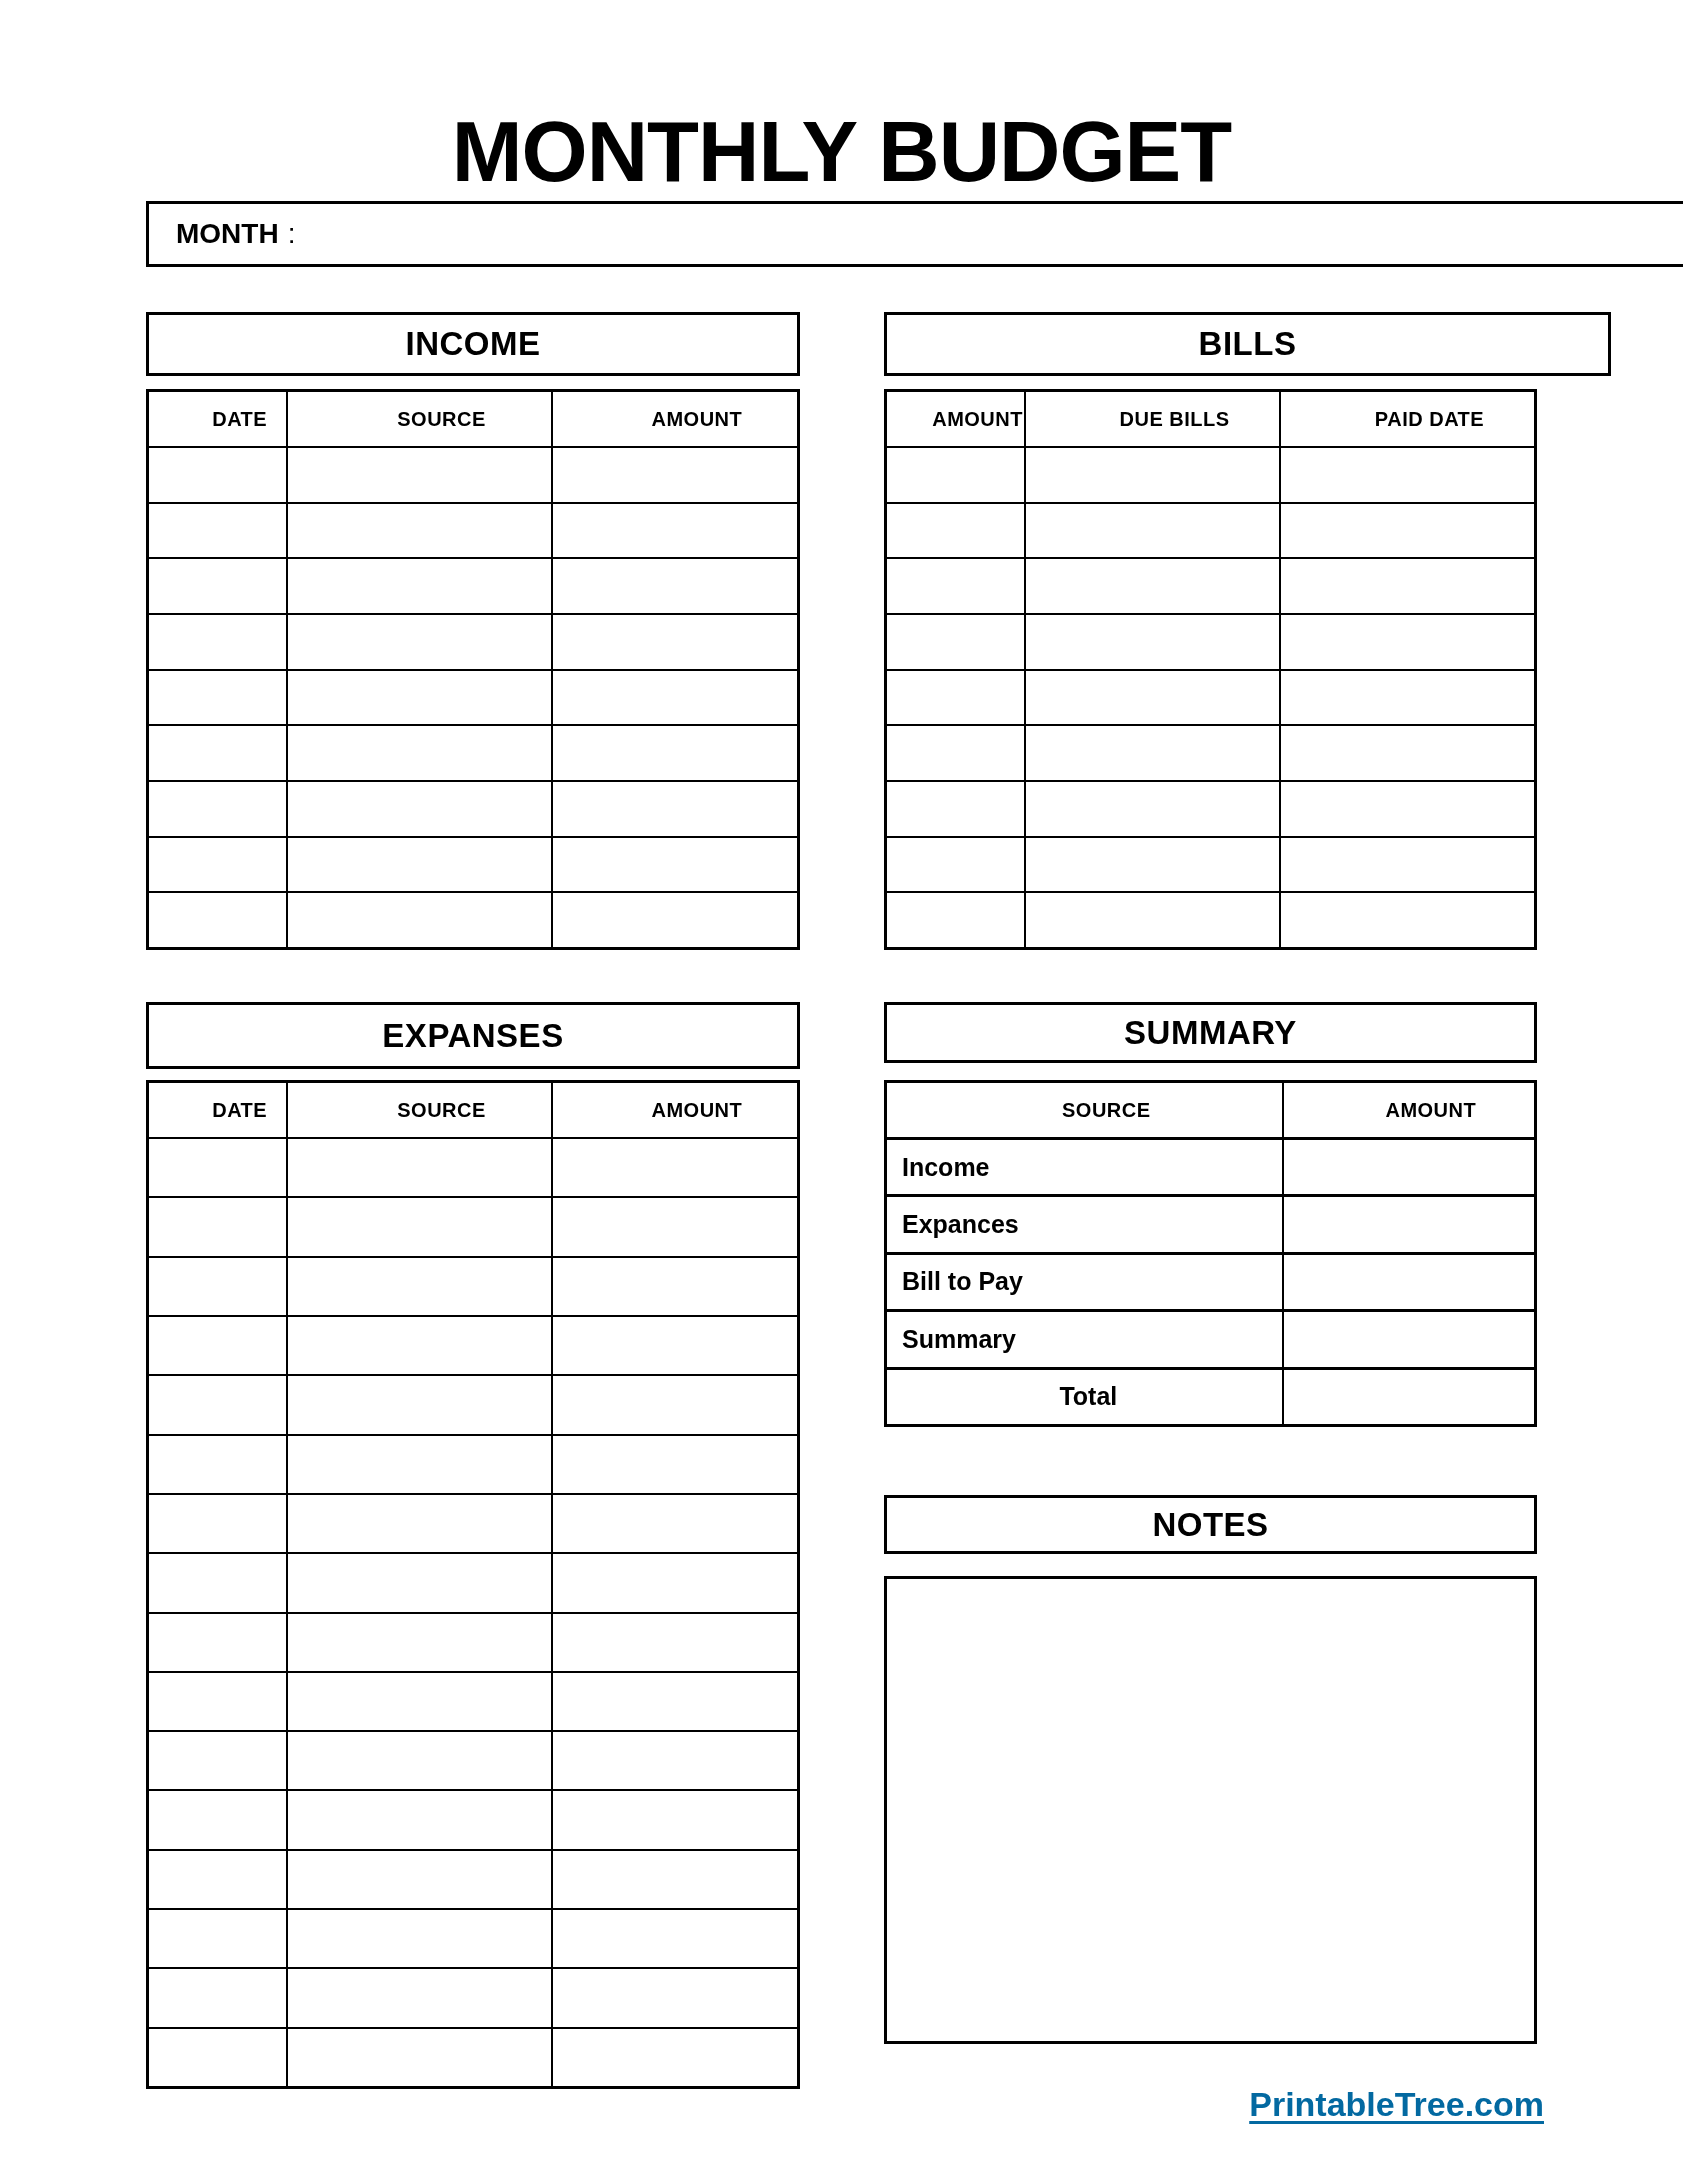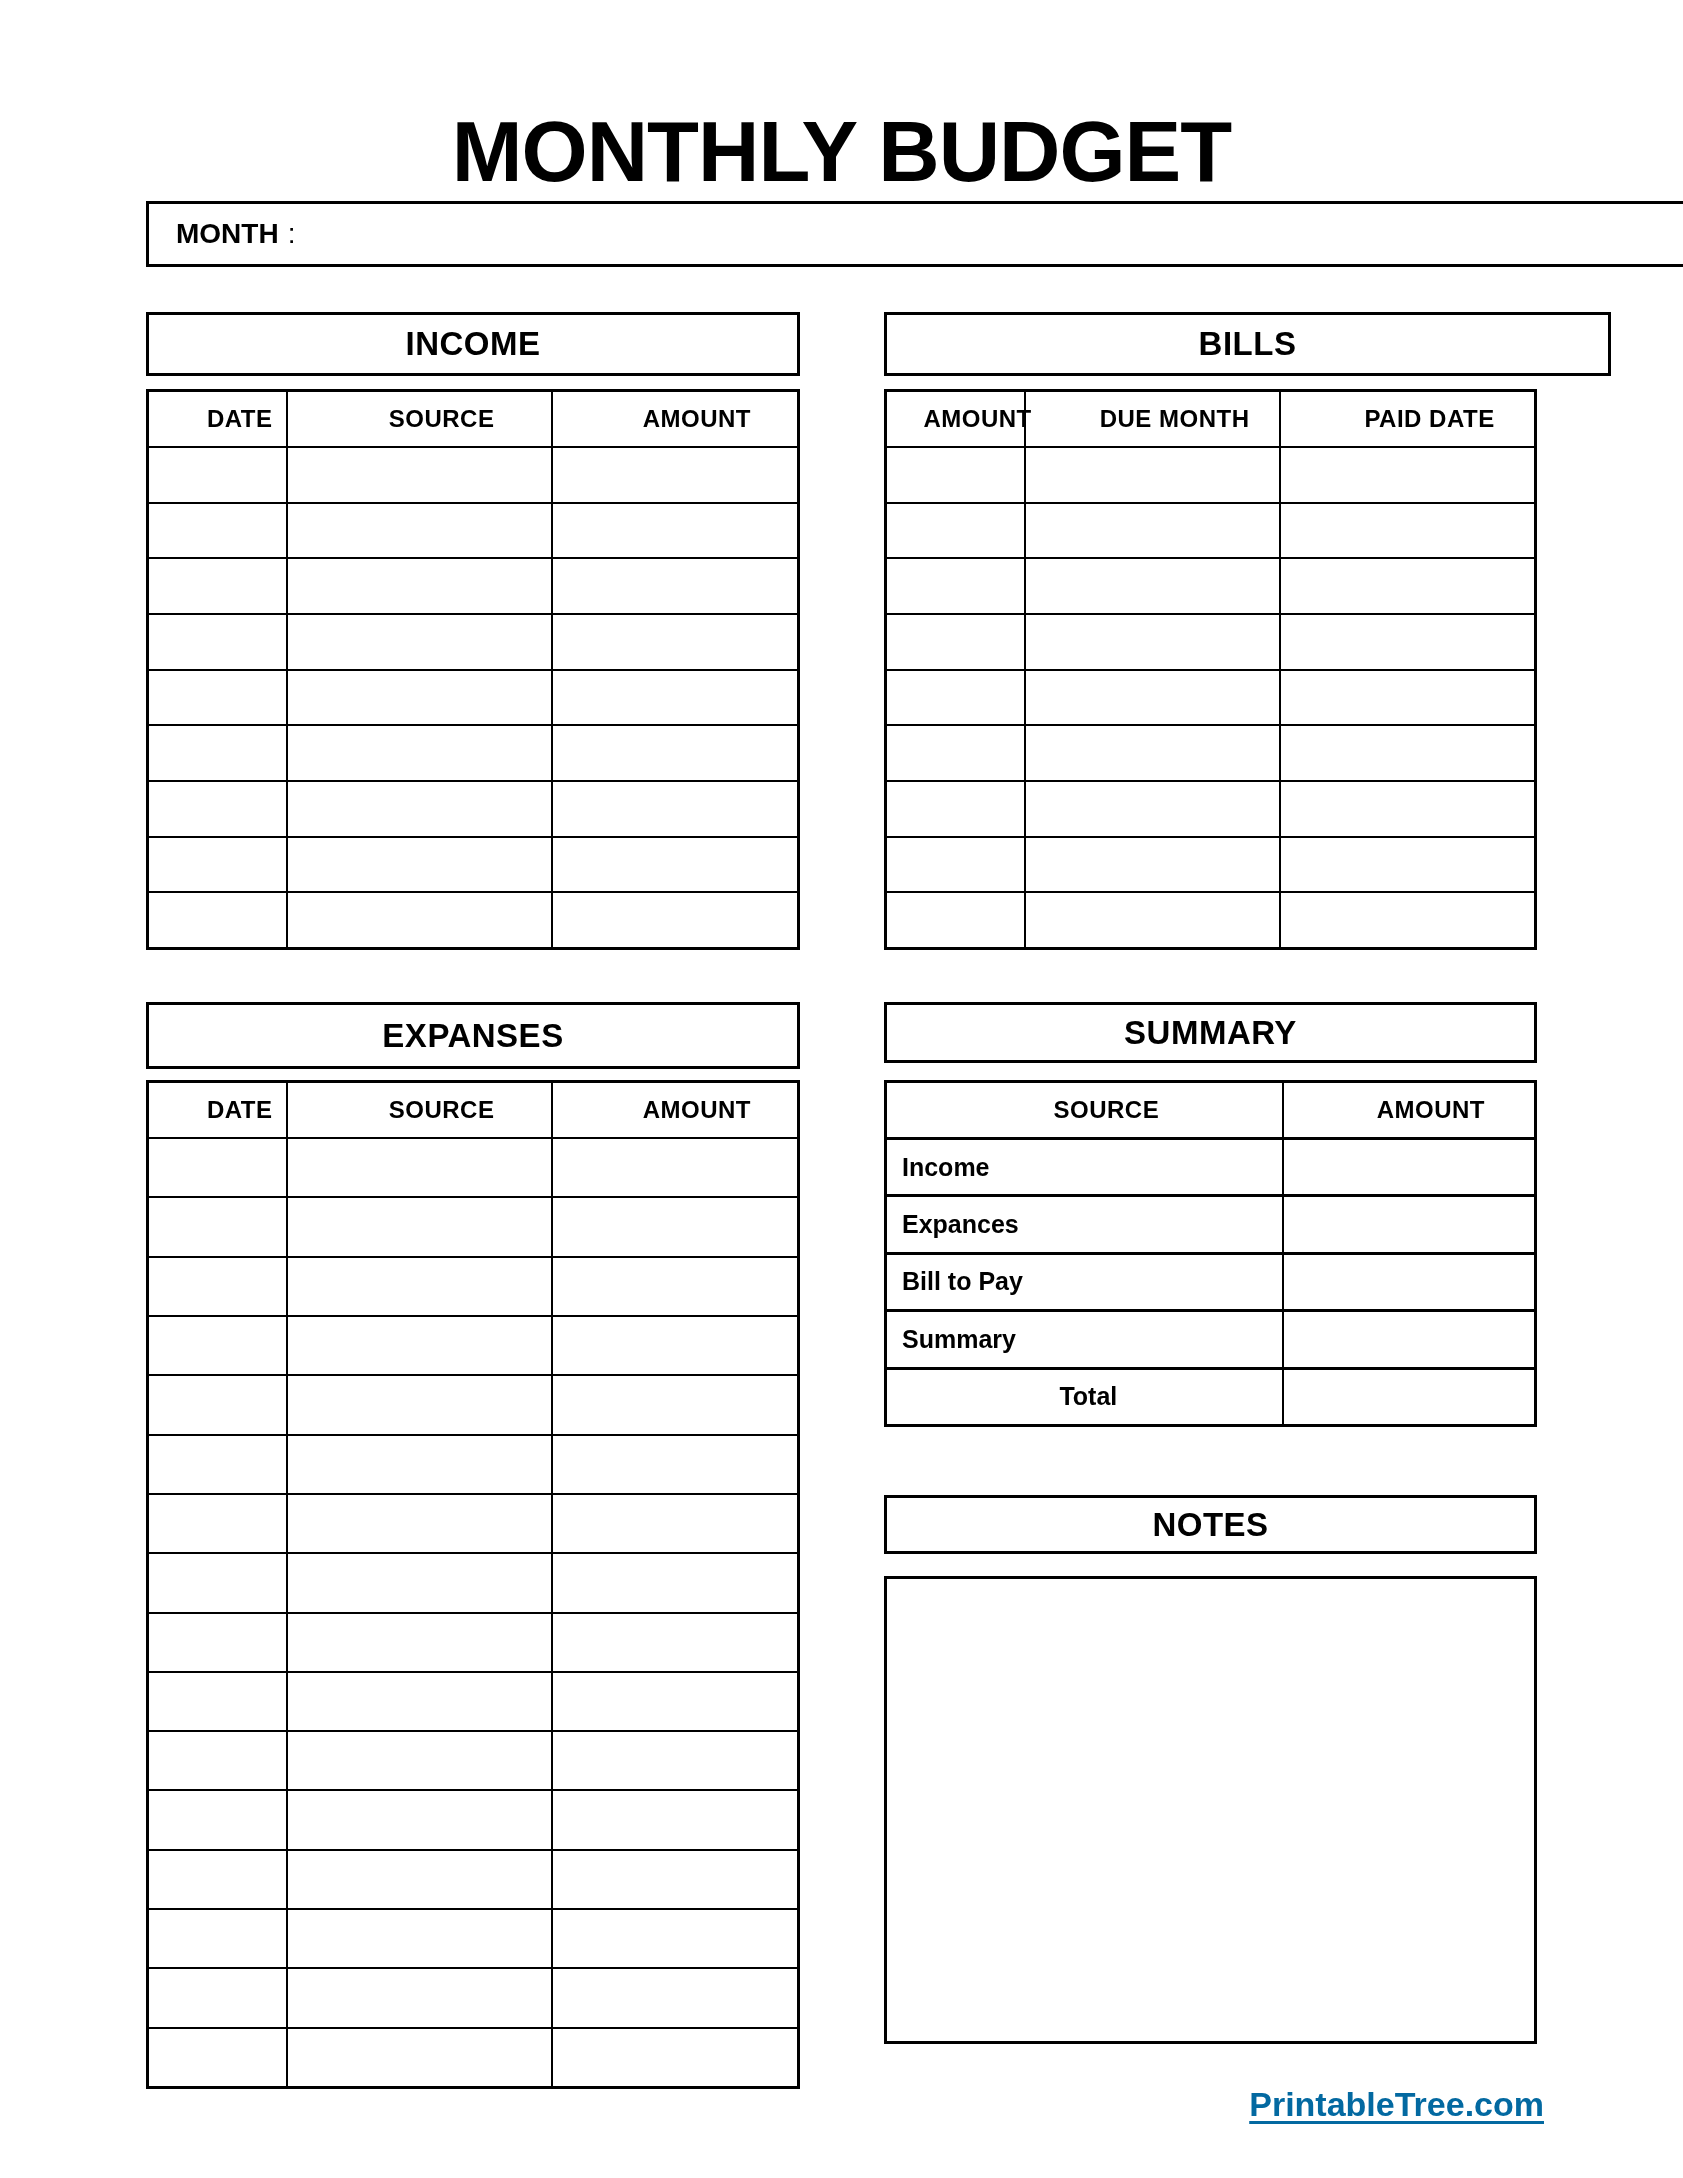--- a/index.html
+++ b/index.html
@@ -67,21 +67,21 @@
     border-left: 2px solid #000000;
     border-top: 2px solid #000000;
     display: flex;
     align-items: center;
   }
   .gt-cell.first-col { border-left: none; }
   .gt-cell.first-row { border-top: none; }
   .gt-th {
     justify-content: center;
     font-weight: 700;
-    font-size: 24px;
+    font-size: 20px;
     letter-spacing: 0.5px;
     padding-left: 44px;
   }
   .thick .gt-cell { border-top-width: 3px; }
   .thick .gt-cell.first-row { border-top: none; }
   .gt-label {
     font-weight: 700;
     font-size: 25px;
     padding-left: 15px;
   }
@@ -149,21 +149,21 @@
       <div class="gt-cell first-col"></div>
       <div class="gt-cell"></div>
       <div class="gt-cell"></div>
     </div>
 
   <div class="box section-box" style="left:884px; top:312px; width:727px; height:64px;">
     <span>BILLS</span>
   </div>
   <div class="grid-table" style="left: 884px; top: 389px; width: 653px; height: 561px; grid-template-columns: 21.2% 39.4% 39.4%; grid-template-rows: 54px repeat(9, 1fr);">
       <div class="gt-cell gt-th first-row first-col">AMOUNT</div>
-      <div class="gt-cell gt-th first-row">DUE MONTH</div>
+      <div class="gt-cell gt-th first-row">DUE BILLS</div>
       <div class="gt-cell gt-th first-row">PAID DATE</div>
       <div class="gt-cell first-col"></div>
       <div class="gt-cell"></div>
       <div class="gt-cell"></div>
       <div class="gt-cell first-col"></div>
       <div class="gt-cell"></div>
       <div class="gt-cell"></div>
       <div class="gt-cell first-col"></div>
       <div class="gt-cell"></div>
       <div class="gt-cell"></div>

